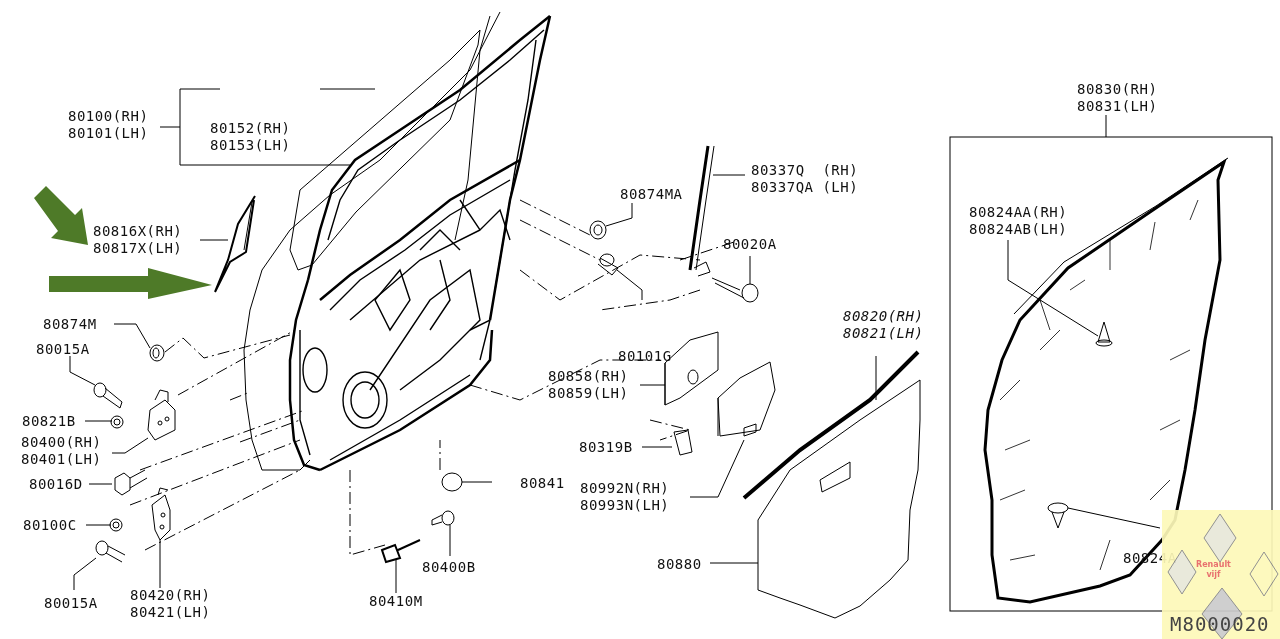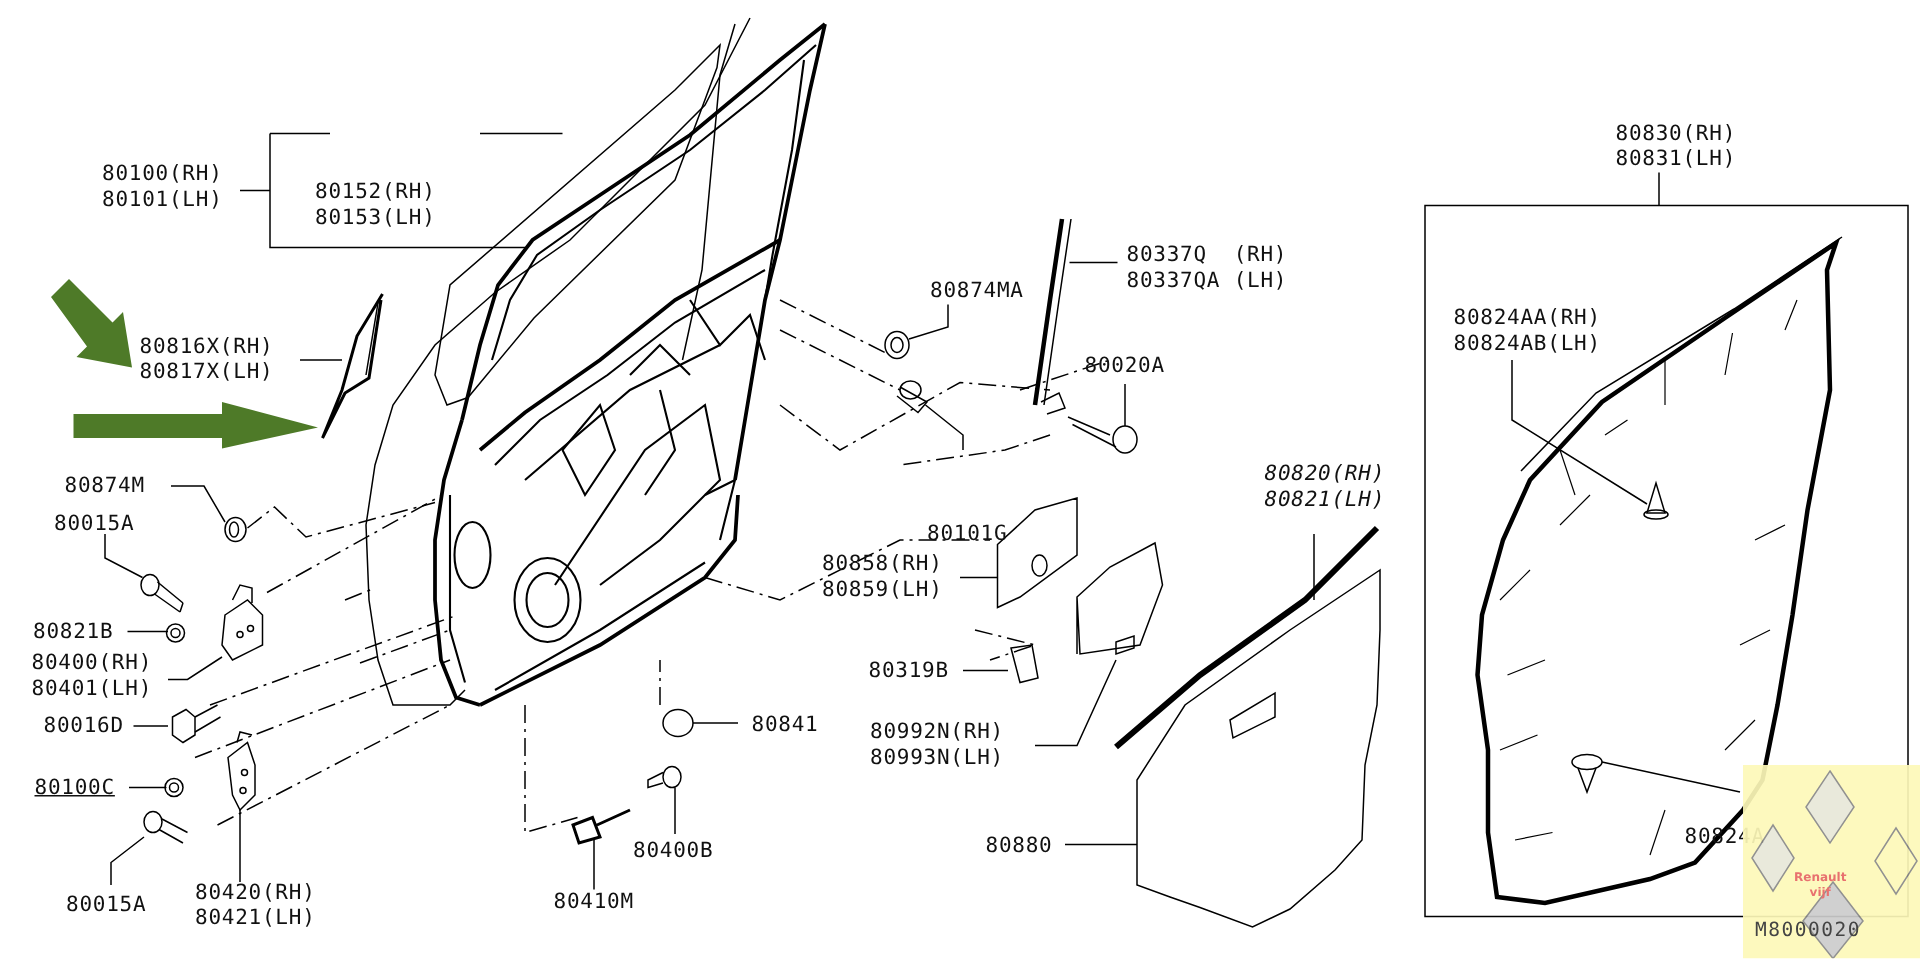--- a/index.html
+++ b/index.html
@@ -1,22 +1,22 @@
 <!DOCTYPE html>
 <html><head>
 <meta charset="utf-8">
 <style>
   html, body { margin: 0; padding: 0; background: #ffffff; }
   body { width: 1280px; height: 639px; overflow: hidden; position: relative; font-family: "DejaVu Sans Mono", monospace; }
   #diagram { position: absolute; left: 0; top: 0; width: 1280px; height: 639px; }
   .lbl { position: absolute; font-family: "DejaVu Sans Mono", "Liberation Mono", monospace; font-size: 14px; line-height: 17px; color: #111; letter-spacing: 0.5px; white-space: pre; cursor: pointer; }
   .lbl span { display: block; }
   .watermark { position: absolute; left: 1162px; top: 510px; width: 118px; height: 129px; background: #fdf9b9; opacity: 0.92; }
-  .wm-text { position: absolute; left: 1196px; top: 560px; font-family: "DejaVu Sans", sans-serif; font-size: 8px; font-weight: bold; color: #e8716f; text-align: center; line-height: 10px; margin-top: 20px; }
-  .wm-code { position: absolute; left: 1170px; top: 613px; font-family: "DejaVu Sans Mono", monospace; font-size: 13px; color: #444; letter-spacing: 1px; }
+  .wm-text { position: absolute; left: 1196px; top: 560px; font-family: "DejaVu Sans", sans-serif; font-size: 8px; font-weight: bold; color: #e8716f; text-align: center; line-height: 10px; }
+  .wm-code { position: absolute; left: 1170px; top: 613px; font-family: "DejaVu Sans Mono", monospace; font-size: 19px; color: #444; letter-spacing: 1px; }
 </style>
 </head>
 <body>
 
 <svg id="diagram" viewBox="0 0 1280 639" xmlns="http://www.w3.org/2000/svg">
   <g fill="none" stroke="#000" stroke-width="1">
 
     <path d="M500,12 L470,70 L420,120 L380,160 L330,195 L290,230 L262,270 L250,310 L244,350 L246,400 L252,440 L262,470 L300,470 L310,460"></path>
     <path d="M490,16 L480,50 L468,180 L455,240"></path>
 
@@ -198,26 +198,26 @@
 </svg>
 
 <div class="lbl" style="left:210px;top:76px;margin-top:44px;"><span>80152(RH)</span><span>80153(LH)</span></div>
 <div class="lbl" style="left:68px;top:108px;"><span>80100(RH)</span><span>80101(LH)</span></div>
 <div class="lbl" style="left:93px;top:223px;"><span>80816X(RH)</span><span>80817X(LH)</span></div>
 <div class="lbl" style="left:43px;top:316px;"><span>80874M</span></div>
 <div class="lbl" style="left:36px;top:341px;"><span>80015A</span></div>
 <div class="lbl" style="left:22px;top:413px;"><span>80821B</span></div>
 <div class="lbl" style="left:21px;top:434px;"><span>80400(RH)</span><span>80401(LH)</span></div>
 <div class="lbl" style="left:29px;top:476px;"><span>80016D</span></div>
-<div class="lbl" style="left:23px;top:517px;text-decoration:underline;"><span>80100C</span></div>
+<div class="lbl" style="left:23px;top:517px;"><span>80100C</span></div>
 <div class="lbl" style="left:44px;top:595px;"><span>80015A</span></div>
 <div class="lbl" style="left:130px;top:587px;"><span>80420(RH)</span><span>80421(LH)</span></div>
 <div class="lbl" style="left:369px;top:593px;"><span>80410M</span></div>
 <div class="lbl" style="left:422px;top:559px;"><span>80400B</span></div>
-<div class="lbl" style="left:501px;top:475px;"><span>80841</span></div>
+<div class="lbl" style="left:520px;top:475px;"><span>80841</span></div>
 <div class="lbl" style="left:605px;top:186px;margin-left:15px;"><span>80874MA</span></div>
 <div class="lbl" style="left:618px;top:300px;margin-top:48px;"><span>80101G</span></div>
 <div class="lbl" style="left:751px;top:162px;"><span>80337Q  (RH)</span><span>80337QA (LH)</span></div>
 <div class="lbl" style="left:723px;top:236px;"><span>80020A</span></div>
 <div class="lbl" style="left:548px;top:368px;"><span>80858(RH)</span><span>80859(LH)</span></div>
 <div class="lbl" style="left:579px;top:439px;"><span>80319B</span></div>
 <div class="lbl" style="left:580px;top:480px;"><span>80992N(RH)</span><span>80993N(LH)</span></div>
 <div class="lbl" style="left:843px;top:308px;font-style:italic;"><span>80820(RH)</span><span>80821(LH)</span></div>
 <div class="lbl" style="left:657px;top:556px;"><span>80880</span></div>
 <div class="lbl" style="left:1077px;top:81px;"><span>80830(RH)</span><span>80831(LH)</span></div>

